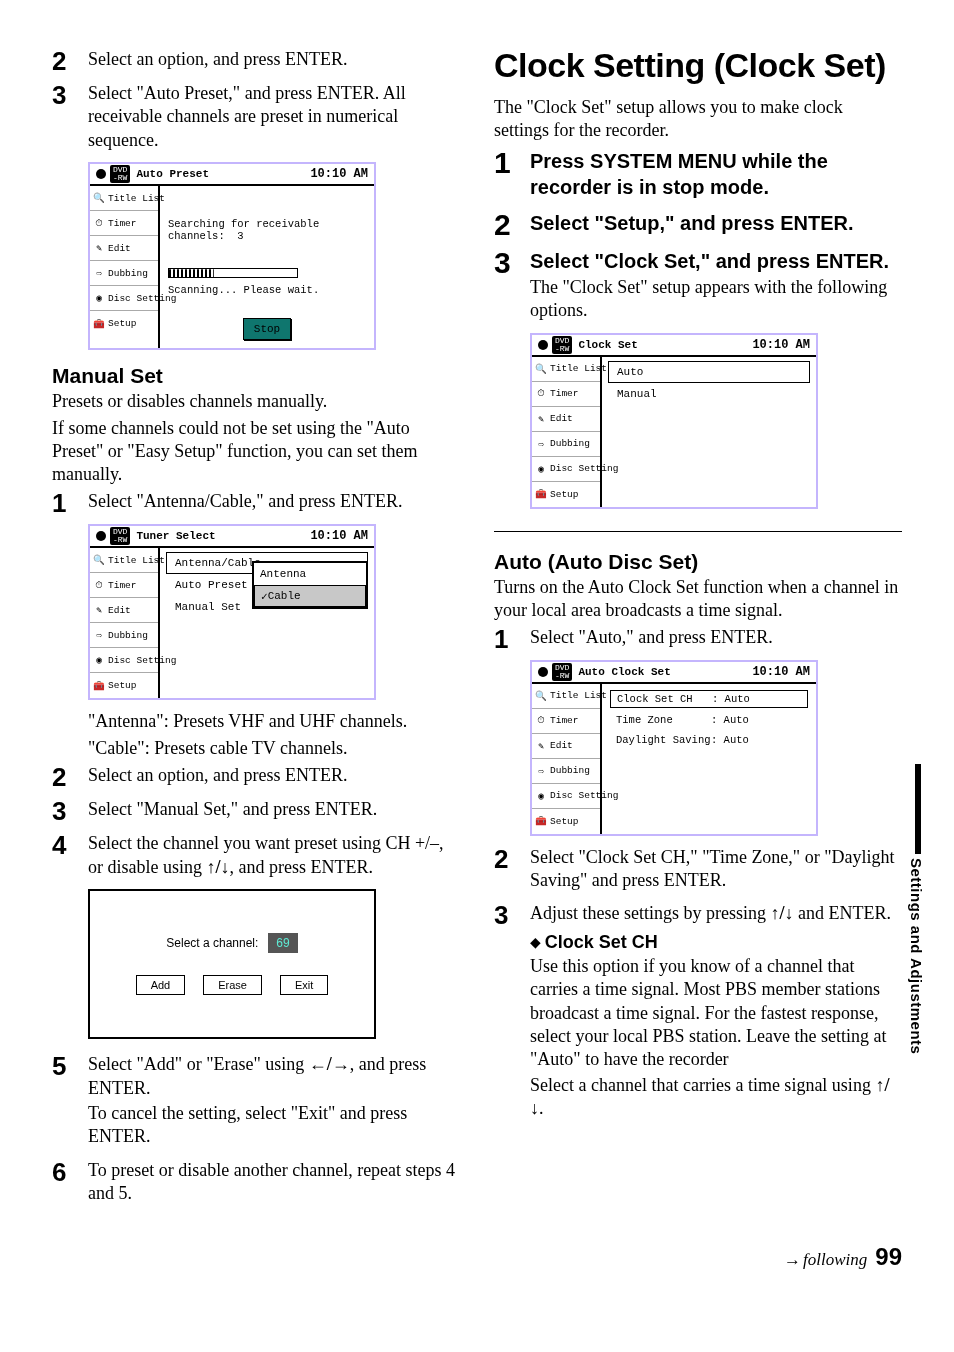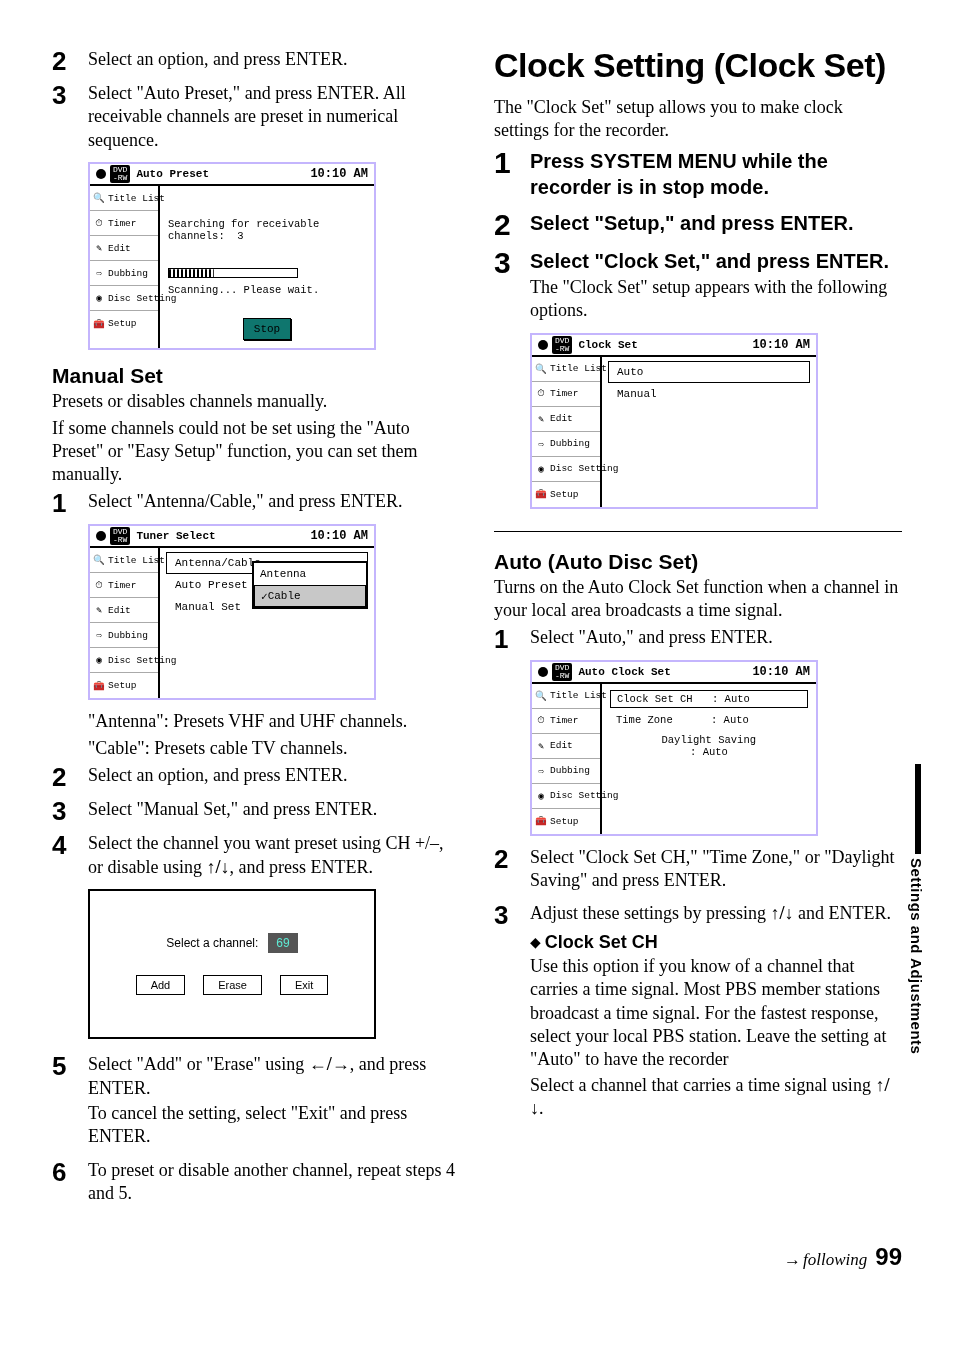--- a/index.html
+++ b/index.html
@@ -366,21 +366,21 @@
         </div>
         <div class="osd-main" style="padding:6px 8px;">
           <div class="osd-row" style="border:1px solid #000; padding:2px 6px;">
             <span class="osd-cell-label">Clock Set CH</span>
             <span class="osd-cell-val">:  Auto</span>
           </div>
           <div class="osd-row" style="padding:2px 6px;">
             <span class="osd-cell-label">Time Zone</span>
             <span class="osd-cell-val">:  Auto</span>
           </div>
-          <div class="osd-row" style="padding:2px 6px;flex-direction:column;">
+          <div class="osd-row" style="padding:2px 6px;">
             <span class="osd-cell-label">Daylight Saving</span>
             <span class="osd-cell-val">:  Auto</span>
           </div>
         </div>
       </div>
     </div>
 
     <div class="numlist">
       <div class="n">2</div>
       <div class="body">

